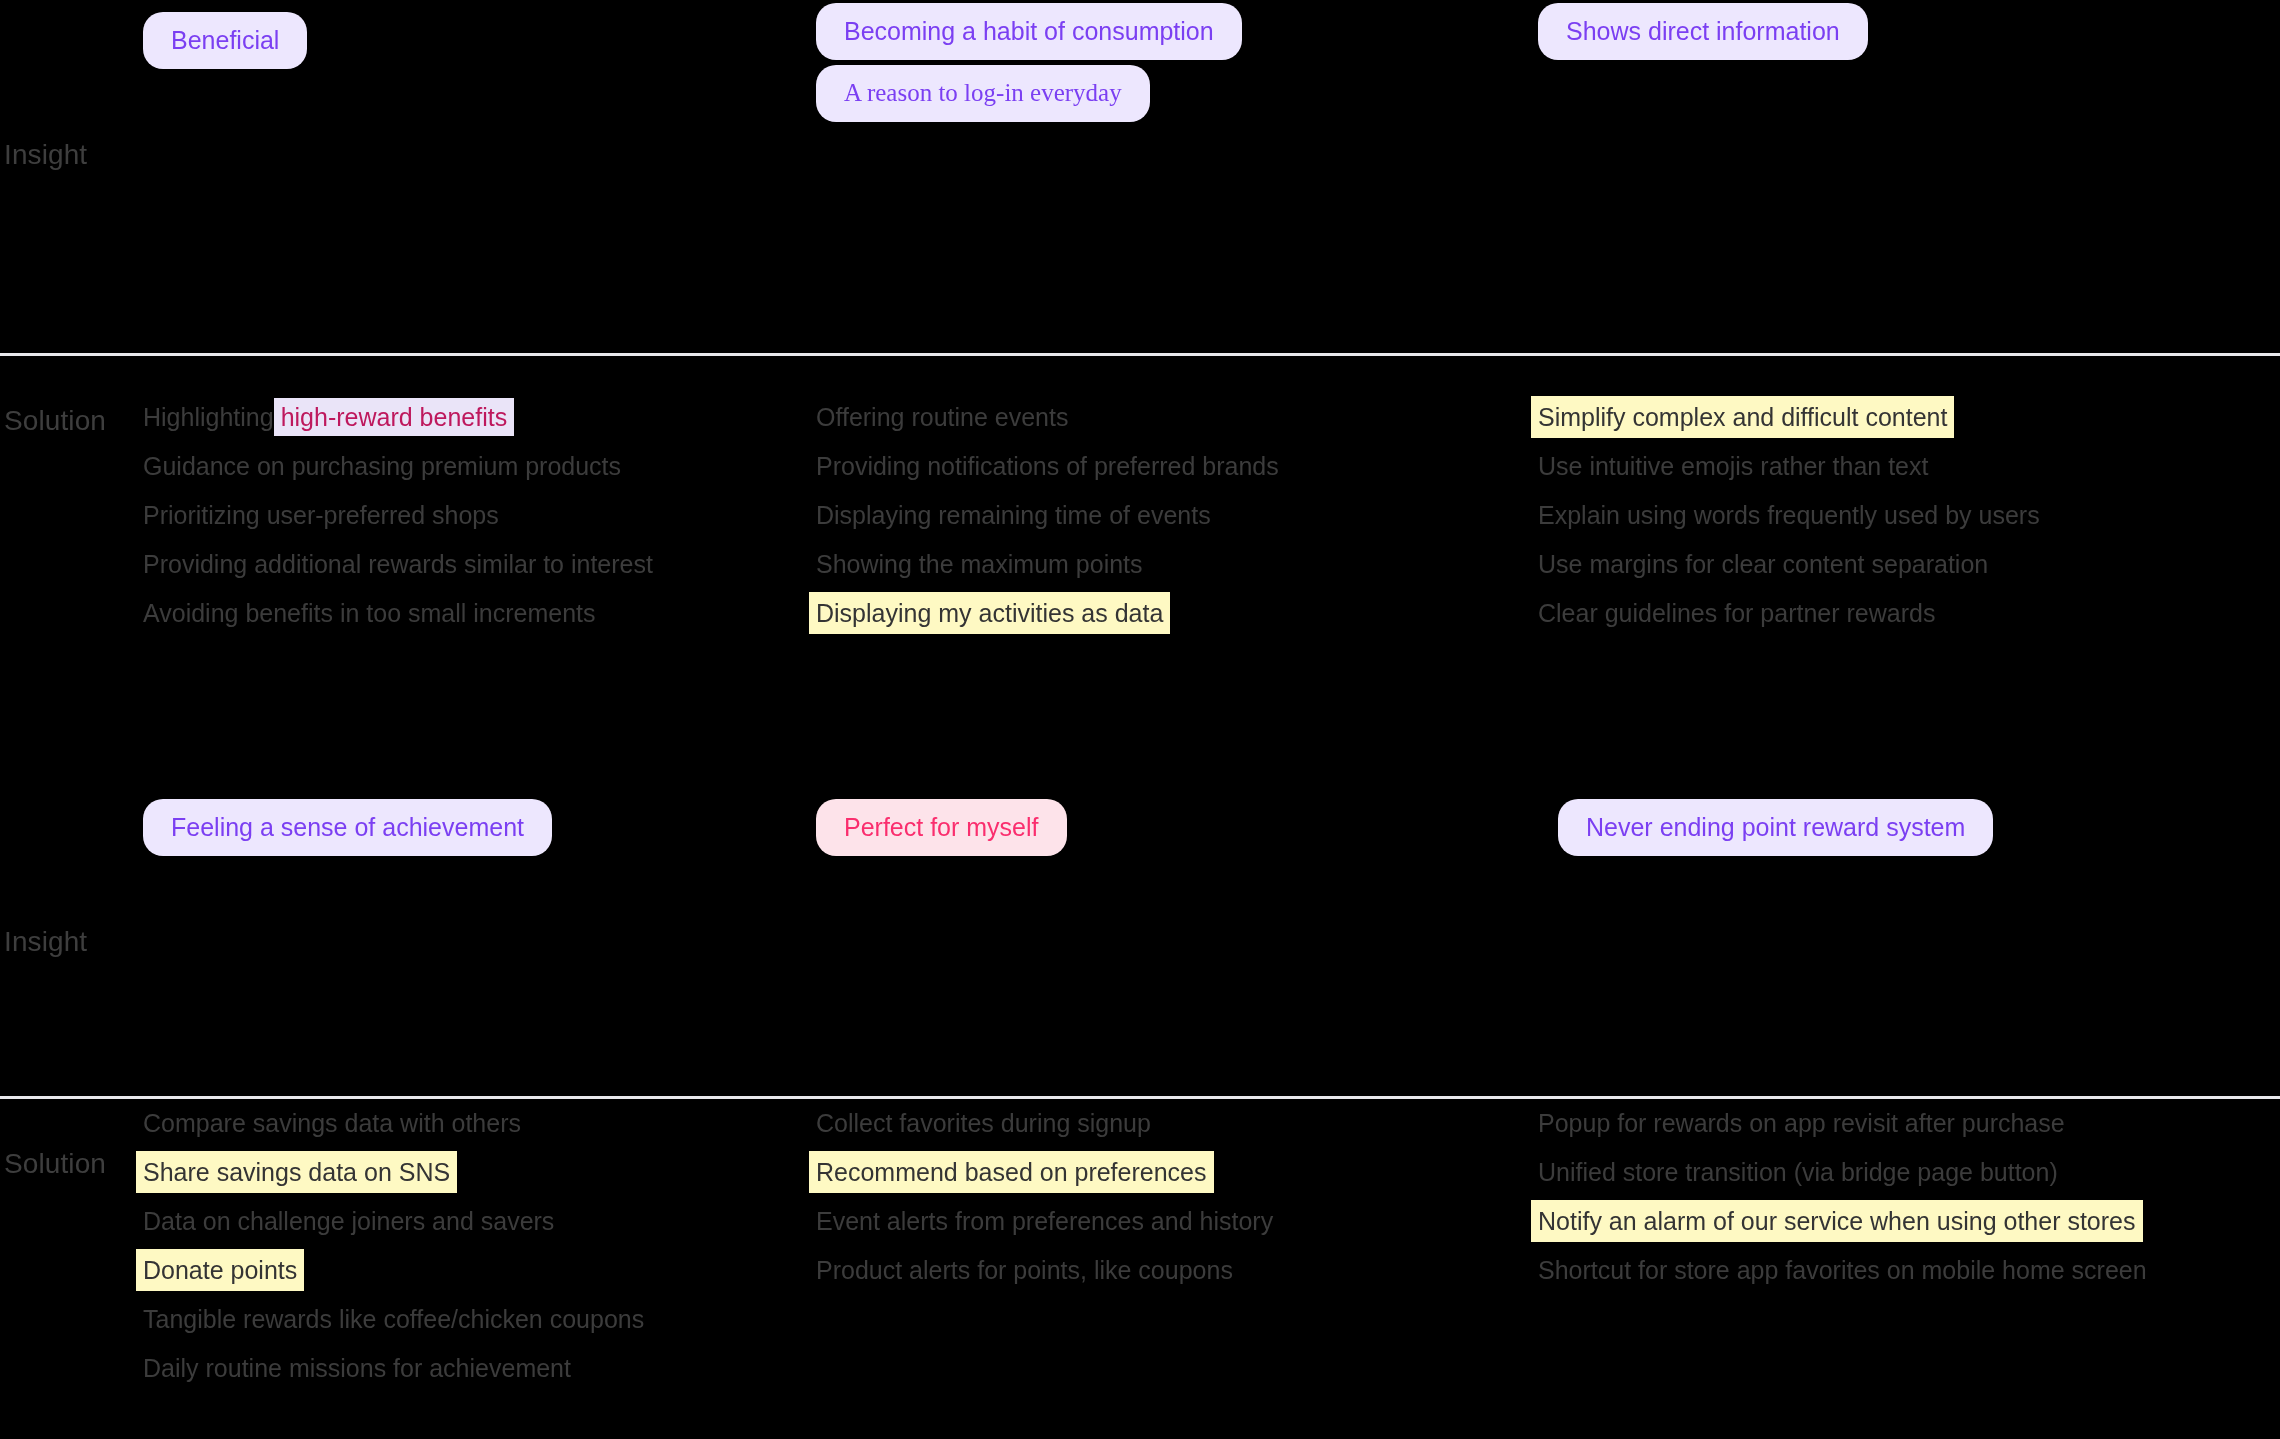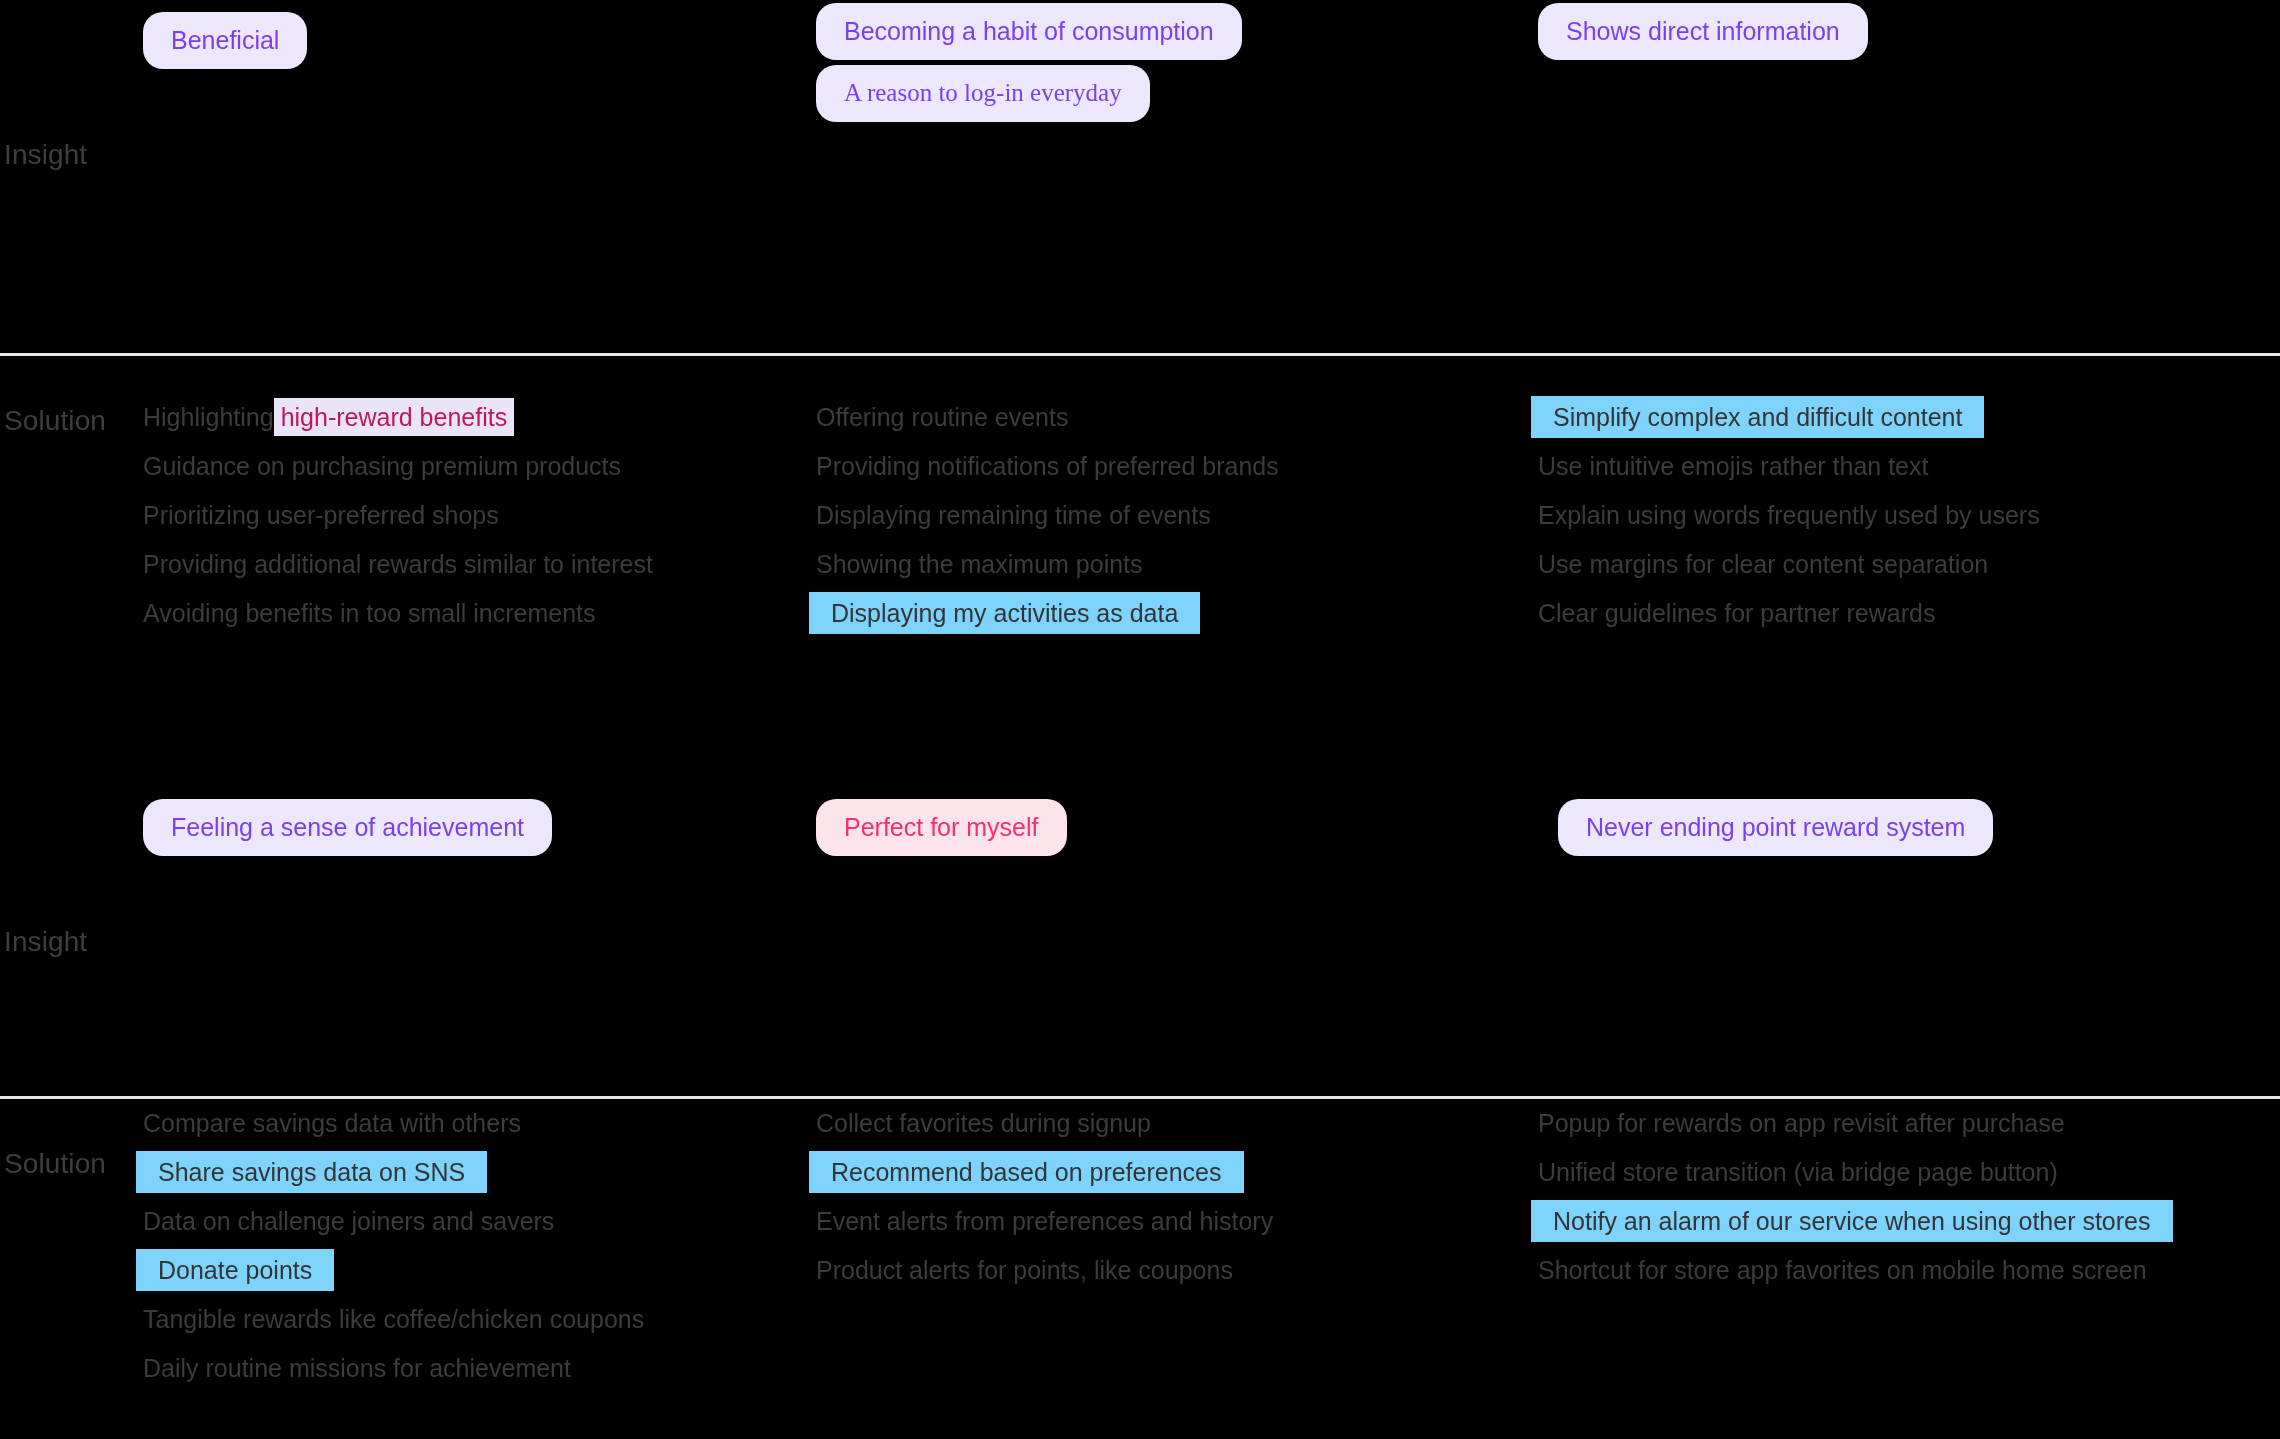--- a/index.html
+++ b/index.html
@@ -93,23 +93,23 @@
   .sol-r2 { top: 1102px; }
 
   .sol-item {
     font-size: 25px;
     line-height: 1.28;
     color: #3C3C3C;
     white-space: nowrap;
     padding: 5px 0;
   }
   .sol-item.hl {
-    background: #7dd3fc;
+    background: #fef9c3;
     color: #343434;
-    padding: 5px 22px;
+    padding: 5px 7px;
     margin-left: -7px;
   }
 
   
   .sol-item .plain { color: #3C3C3C; }
   .sol-item .mark {
     background: #EAE4F8;
     color: #be185d;
     padding: 5px 7px;
   }

